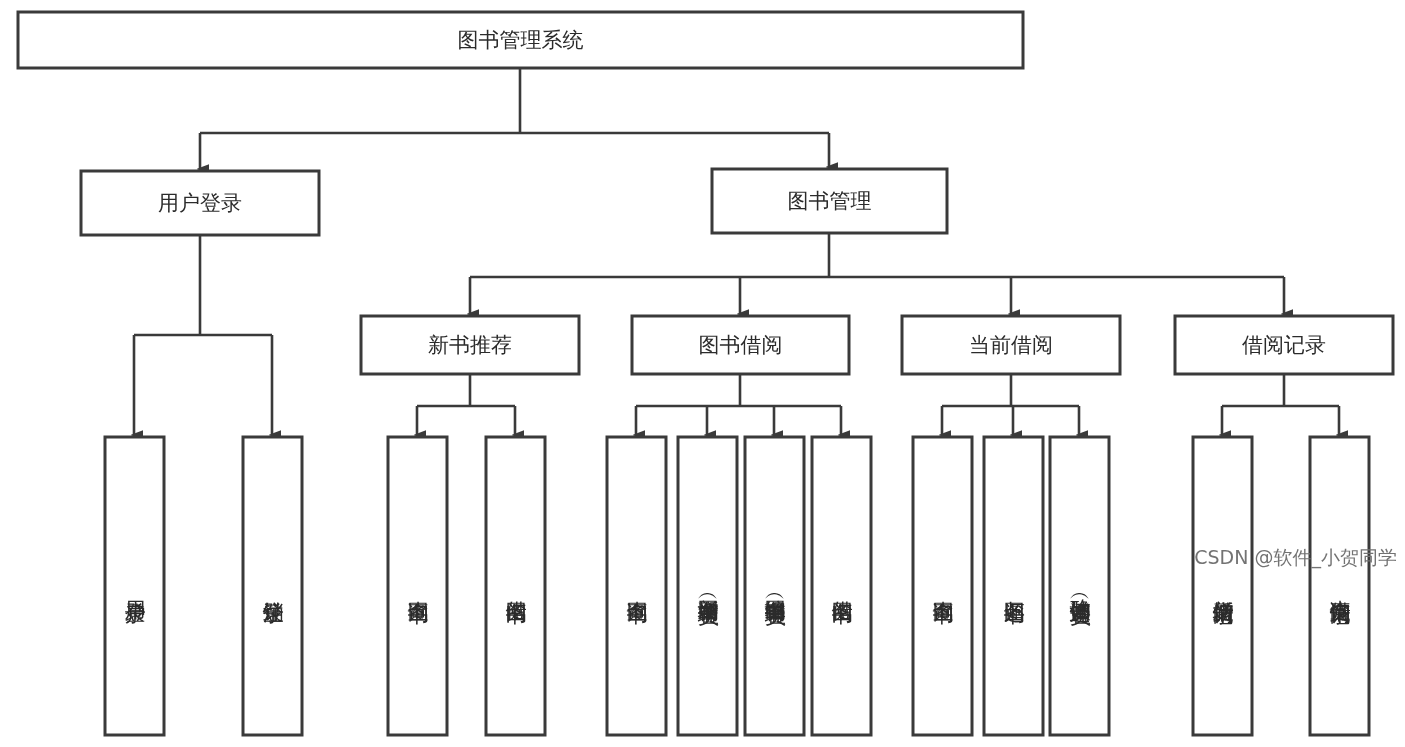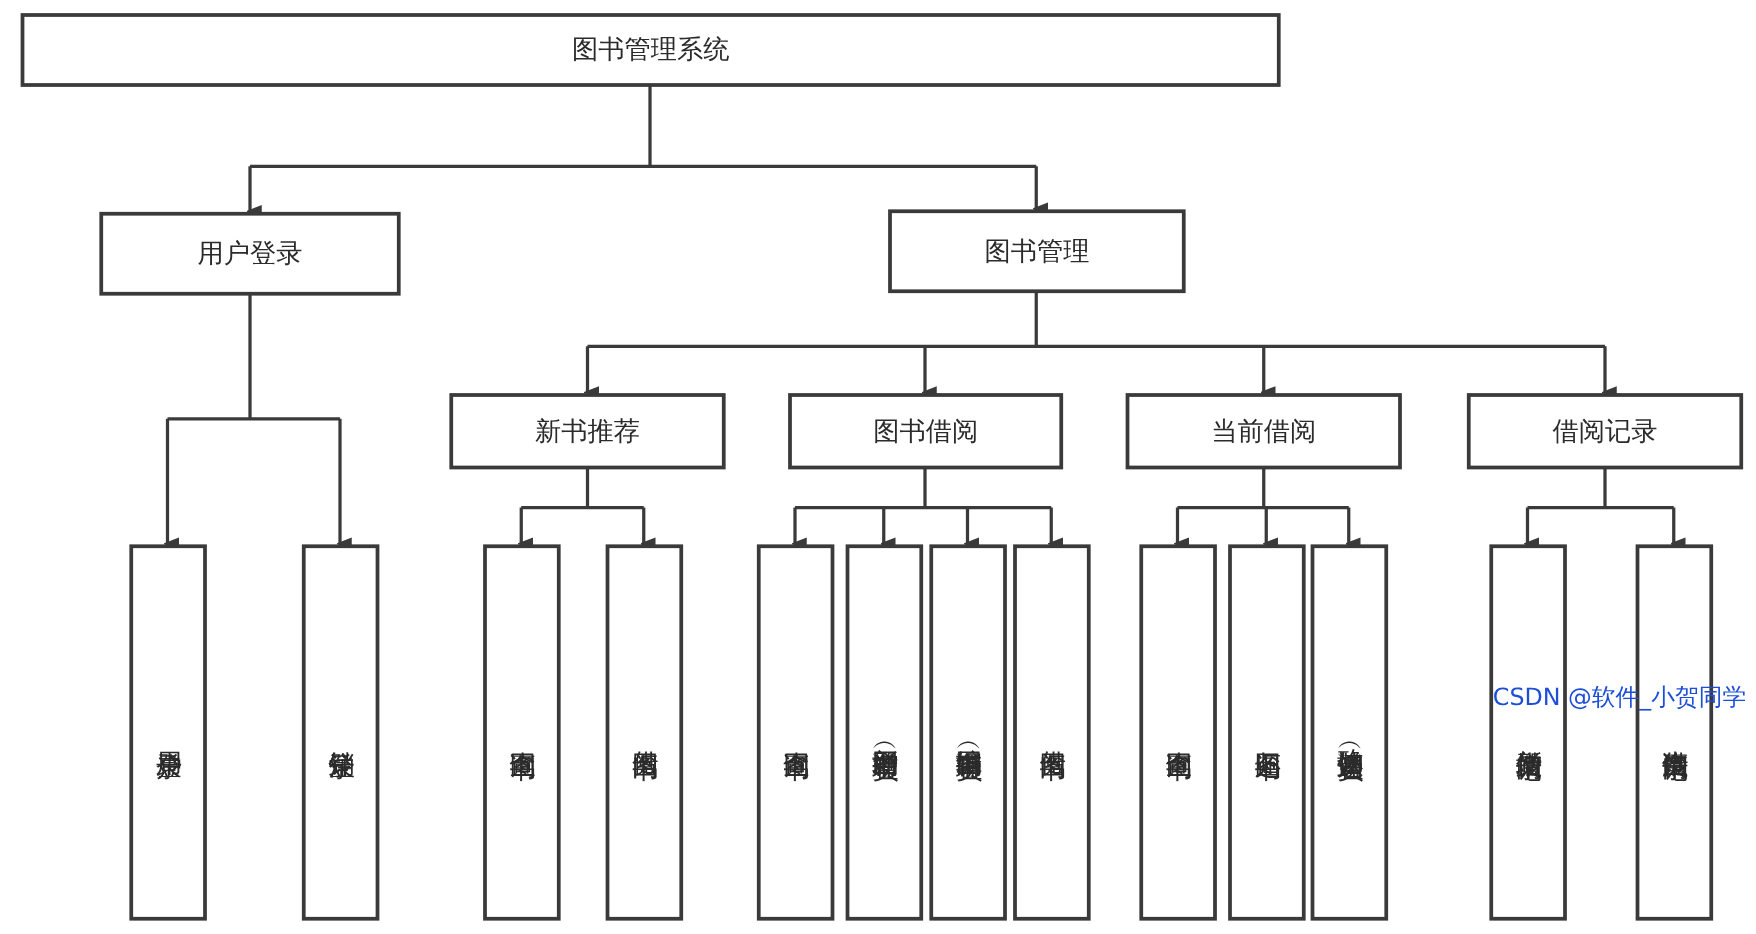--- a/index.html
+++ b/index.html
@@ -60,21 +60,21 @@
     text-align: center;
     white-space: nowrap;
     pointer-events: none;
   }
   .watermark {
     position: absolute;
     right: 8px;
     bottom: 4px;
     font-family: "DejaVu Sans", "Liberation Sans", sans-serif;
     font-size: 19px;
-    color: #1d4ed8;
+    color: #737373;
     white-space: nowrap;
   }
 </style>
 </head>
 <body>
 
 <div id="diagram-root">
 
   <svg id="tree-svg" viewBox="0 0 1405 747">
     <defs>

